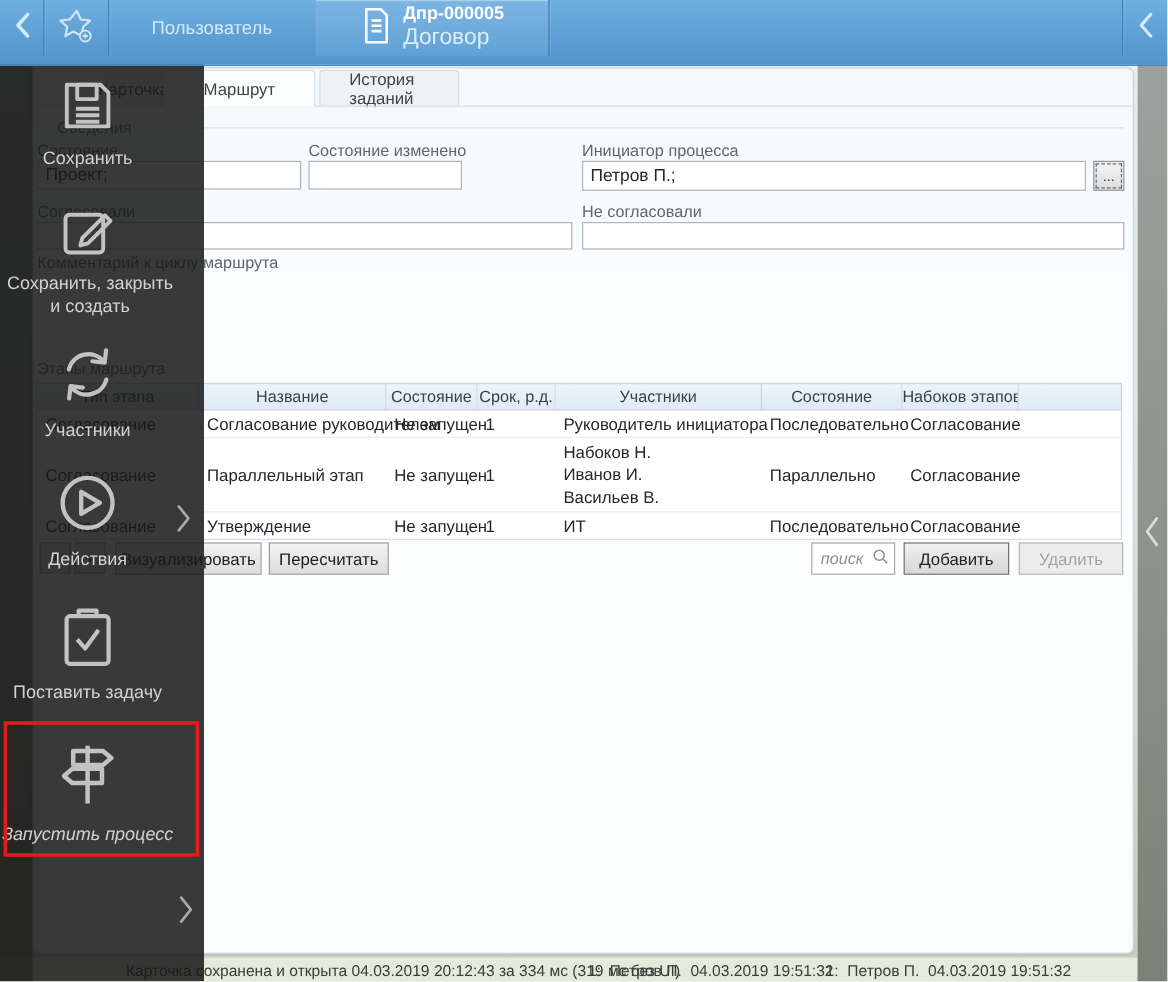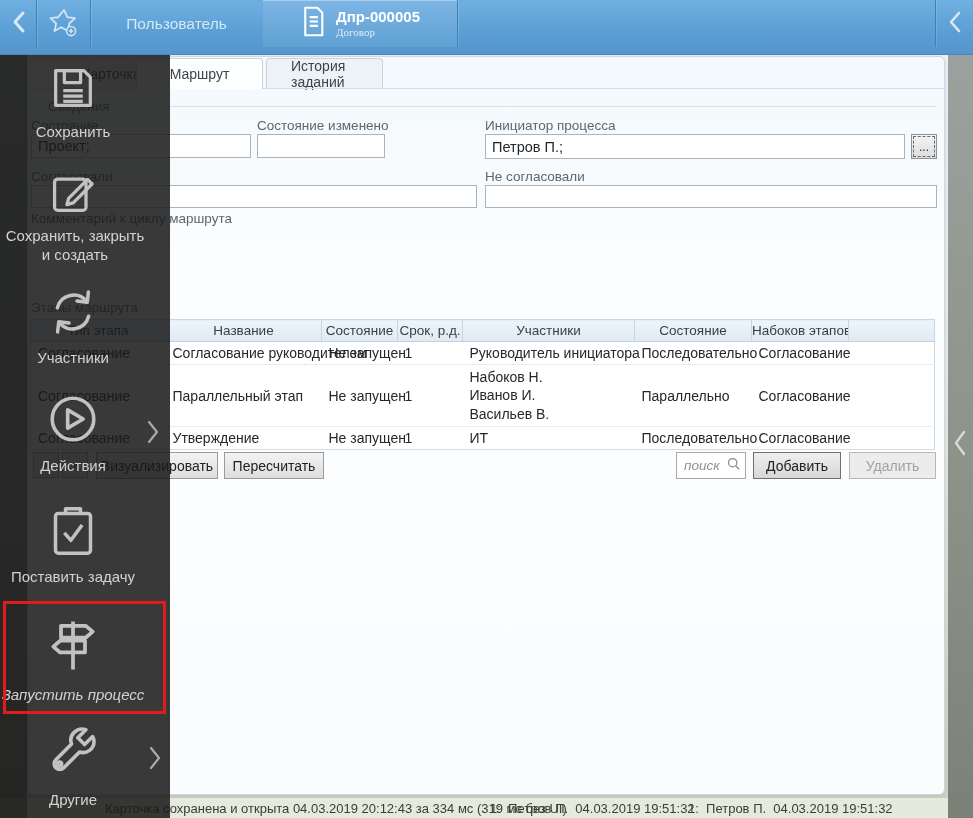--- a/index.html
+++ b/index.html
@@ -11,21 +11,21 @@
   
   .topbar { position:absolute; left:0; top:0; width:973px; height:55px;
             background:linear-gradient(180deg,#6fb0e0 0%,#5b9ed3 60%,#5496cb 100%);
             border-bottom:1px solid #4b87b8; z-index:20;padding-left:32px; }
   .tb-div { position:absolute; top:0; width:1px; height:47px; background:#3f80b5; box-shadow:1px 0 0 rgba(255,255,255,.15); }
   .tb-btn { position:absolute; top:0; height:47px; display:flex; align-items:center; justify-content:center; cursor:pointer; }
   .tb-user { color:#d3e8f8; font-size:15.5px; }
   .tb-doctab { background:linear-gradient(180deg,#7cb5e4 0%,#61a1d4 100%);
                box-shadow:inset 0 1px 0 rgba(255,255,255,.35); display:flex; align-items:center; gap:9px; }
   .tb-doc-title { color:#ffffff; font-size:15px; font-weight:bold; line-height:1.2; }
-  .tb-doc-sub { color:#dcedfa; font-size:11px; line-height:1.2;font-family:Liberation Serif, serif; }
+  .tb-doc-sub { color:#dcedfa; font-size:19px; line-height:1.2; }
 
   
   .right-strip { position:absolute; left:948px; top:47px; width:25px; height:771px;
                  background:linear-gradient(180deg,#9ba19e 0%,#8d9389 55%,#7c8177 100%);
                  z-index:5; }
   .right-strip .chev { position:absolute; left:3px; top:381px; }
 
   
   .card { position:absolute; left:27px; top:56px; width:918px; height:739px;
           background:linear-gradient(180deg,#f3f9fd 0%,#fcfdfe 30%,#fbfcfd 100%);
@@ -344,28 +344,19 @@
       <svg width="64" height="64" viewBox="0 0 24 24" fill="none" stroke="#c2c2c2" stroke-width="1.4" stroke-linejoin="round">
         <path d="M12 3.2v18"></path>
         <path d="M7.5 4.8h9.3l2.6 2.2-2.6 2.2H7.5z"></path>
         <path d="M16.5 10.4H7.2l-2.6 2.2 2.6 2.2h9.3z"></path>
       </svg>
     </span>
     <span class="sb-label">Запустить процесс</span>
   </div>
   <div class="highlight-rect"></div>
 
-  <div class="sb-item" style="top:724px;">
-    <span class="sb-icon">
-      <svg width="58" height="58" viewBox="0 0 24 24" fill="none" stroke="#c2c2c2" stroke-width="1.5" stroke-linejoin="round">
-        <path d="M20.7 7.2a4.6 4.6 0 0 1-6 4.4l-6.5 6.5a2.3 2.3 0 1 1-3.3-3.3l6.5-6.5a4.6 4.6 0 0 1 5.9-5.9L14 5.7l2.8 2.8 3.3-3.3c.4.6.6 1.3.6 2z"></path>
-        <circle cx="6.4" cy="16.6" r="0.9"></circle>
-      </svg>
-    </span>
-    <span class="sb-label">Другие</span>
-  </div>
   <span class="sb-chevron" style="left:146px;top:744px;">
     <svg width="18" height="28" viewBox="0 0 18 28">
         <polyline points="5,4 13,14 5,24" fill="none" stroke="#a9a9a9" stroke-width="2.2" stroke-linecap="round" stroke-linejoin="round"></polyline>
       </svg>
   </span>
 
 </div>
 
 </body></html>

